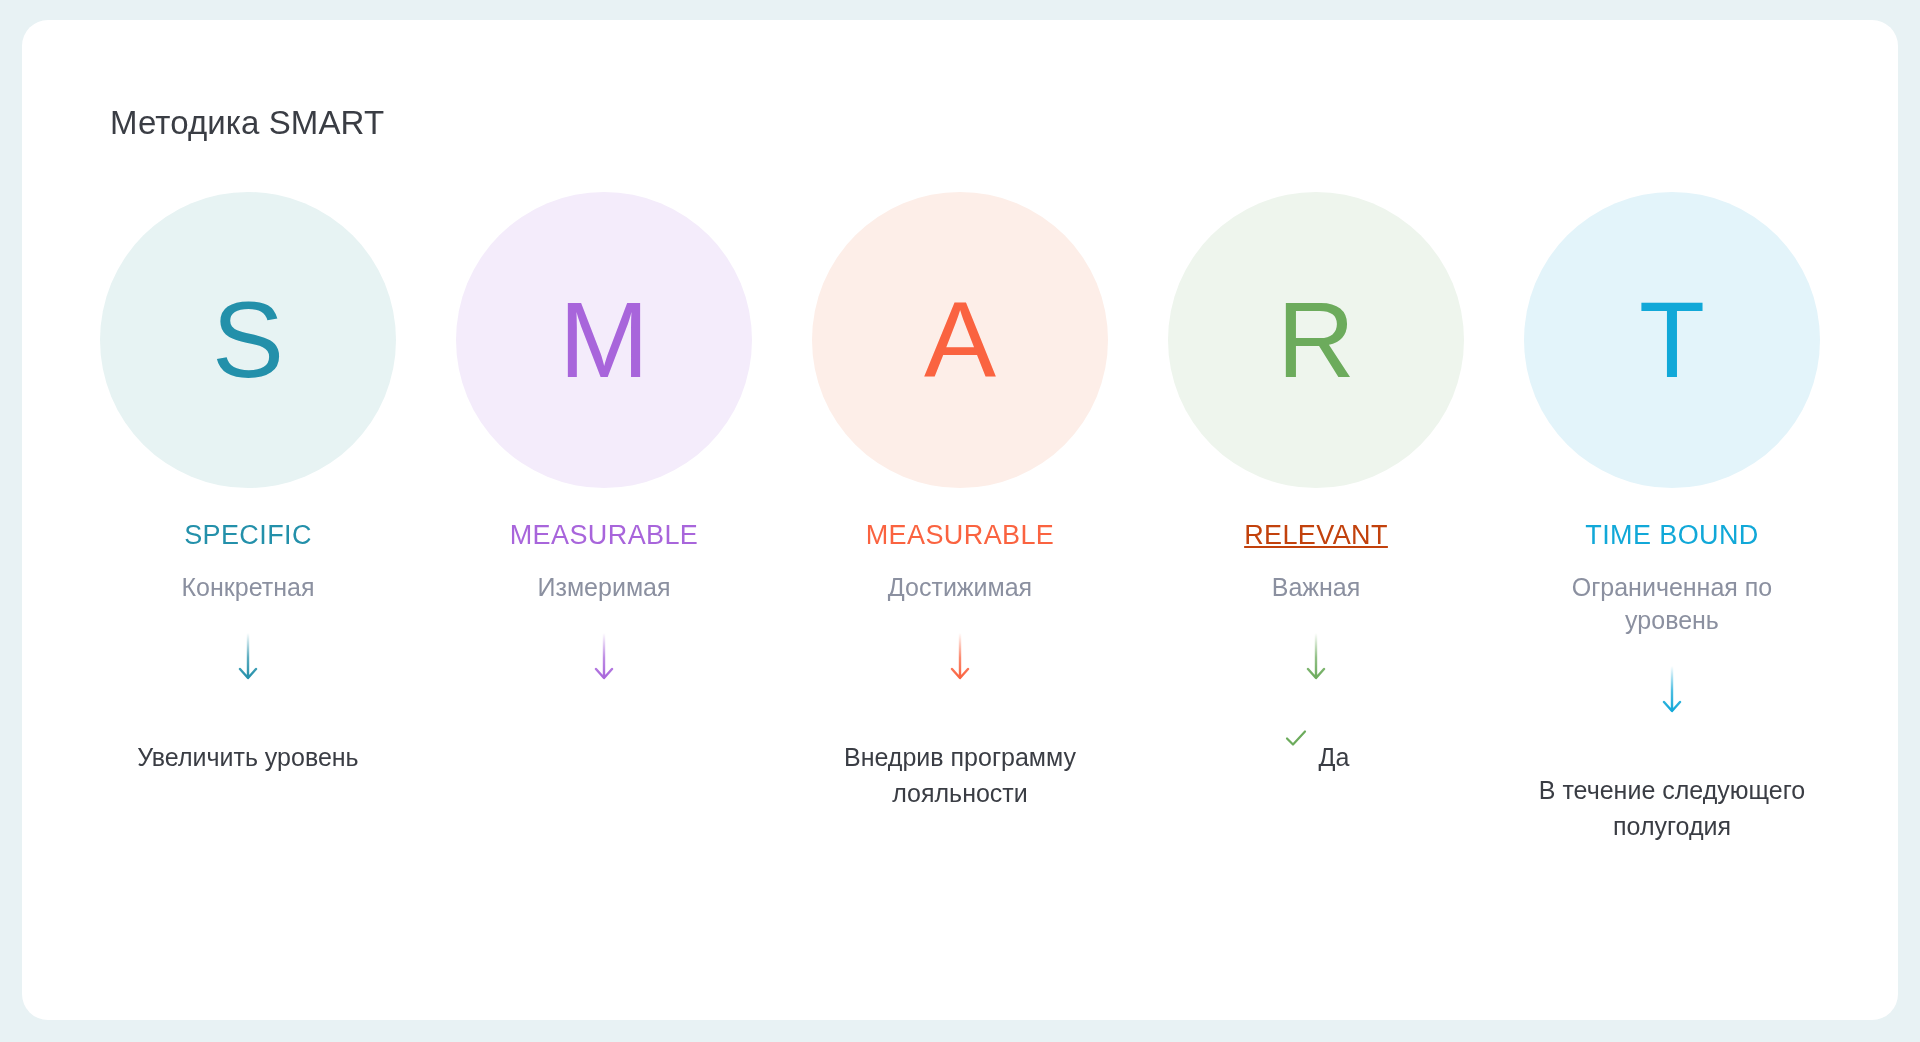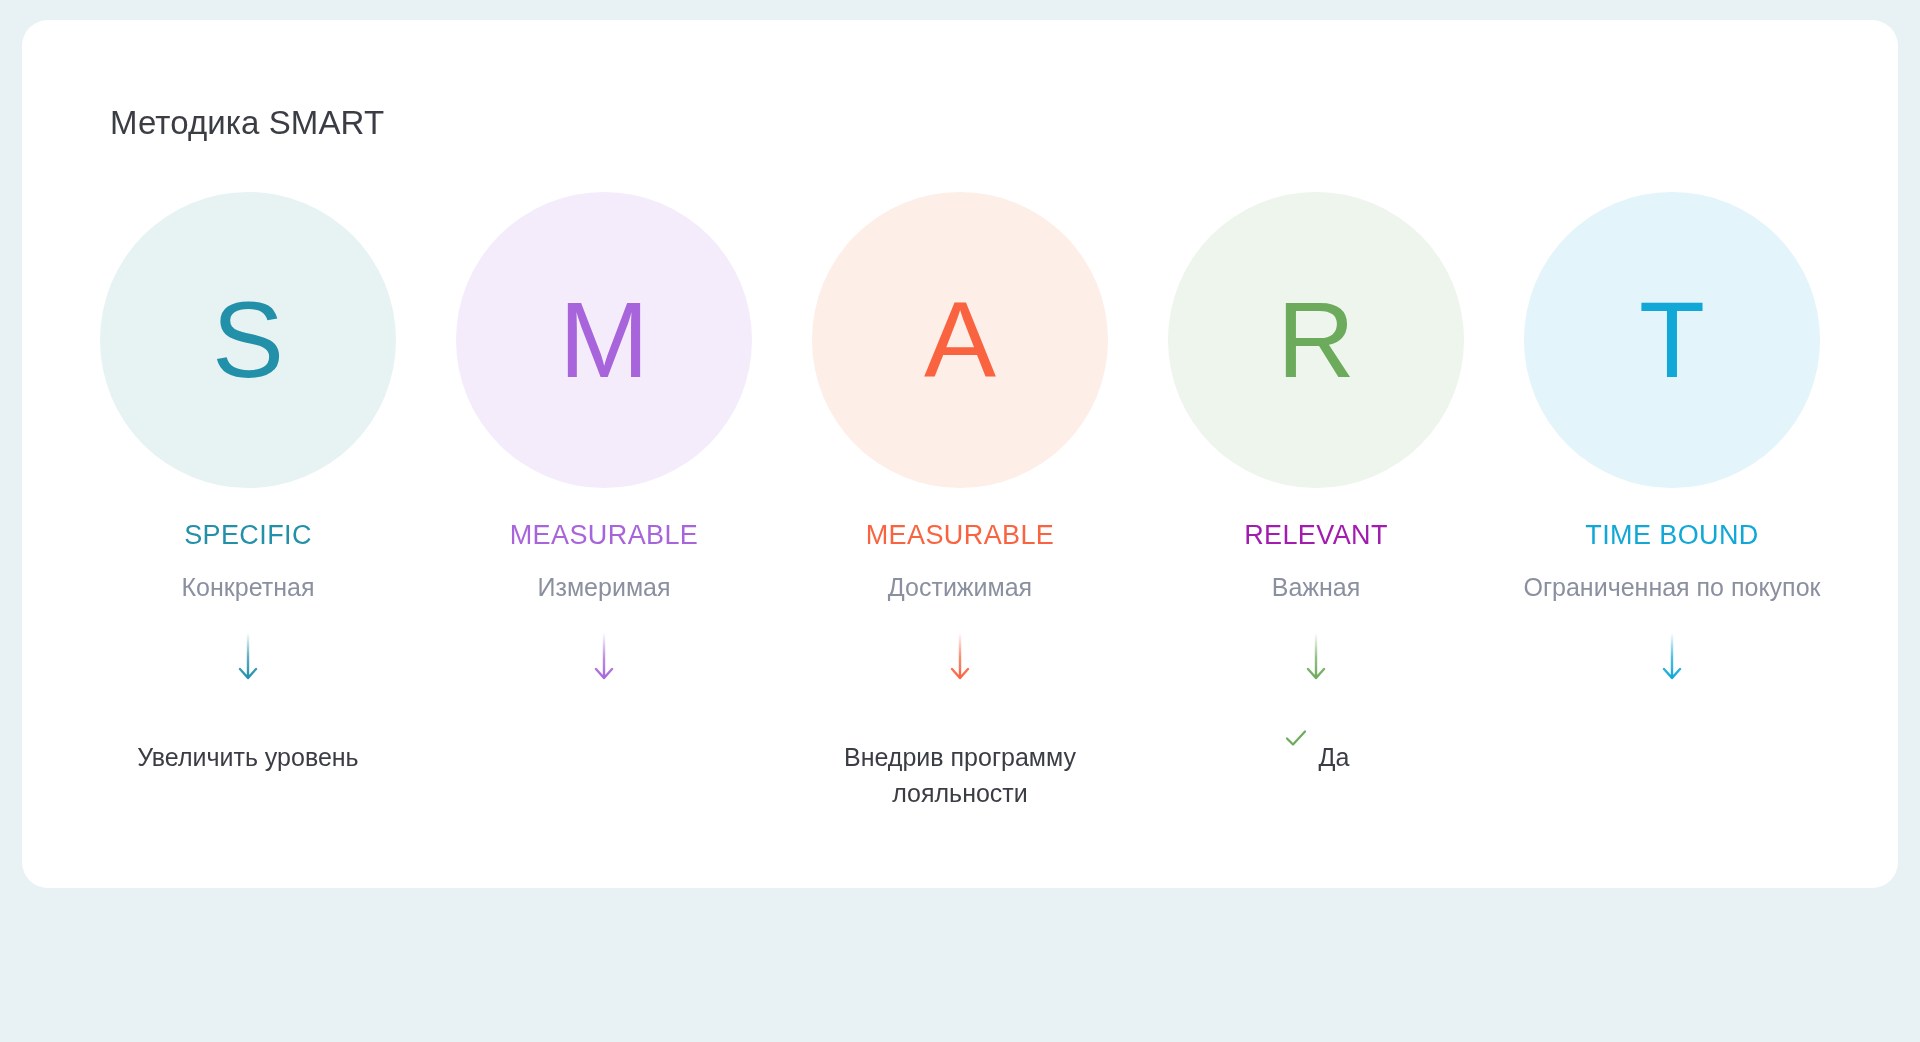--- a/index.html
+++ b/index.html
@@ -18,21 +18,21 @@
     position: relative;
     width: 1920px;
     height: 1042px;
     box-sizing: border-box;
     padding: 20px 22px;
   }
 
   .card {
     position: relative;
     width: 100%;
-    height: 868px;
+    height: 1000px;
     background: #ffffff;
     border-radius: 26px;
     box-sizing: border-box;
     padding: 0;
     overflow: hidden;
   }
 
   .card-title {
     position: absolute;
     left: 88px;
@@ -210,21 +210,21 @@
         </div>
         <div class="example">
           <span class="example-text">Внедрив программу лояльности</span>
         </div>
       </div>
 
       <div class="smart-col">
         <div class="circle" style="background-color: rgb(238, 245, 237);">
           <span class="circle-letter" style="color: rgb(108, 171, 92);">R</span>
         </div>
-        <div class="term" style="color: #a21caf;">RELEVANT</div>
+        <div class="term" style="color: #c2410c; text-decoration: underline;">RELEVANT</div>
         <div class="translation">Важная</div>
         <div class="arrow-wrap">
           <svg class="arrow-svg" viewBox="0 0 26 50">
             <defs>
               <linearGradient id="ag3" x1="0" y1="0" x2="0" y2="1">
                 <stop offset="0%" stop-color="#6cab5c" stop-opacity="0"></stop>
                 <stop offset="55%" stop-color="#6cab5c" stop-opacity="0.75"></stop>
                 <stop offset="100%" stop-color="#6cab5c" stop-opacity="1"></stop>
               </linearGradient>
             </defs>
@@ -239,30 +239,33 @@
           </span>
           <span class="example-text">Да</span>
         </div>
       </div>
 
       <div class="smart-col">
         <div class="circle" style="background-color: rgb(227, 244, 250);">
           <span class="circle-letter" style="color: rgb(17, 168, 216);">T</span>
         </div>
         <div class="term" style="color: rgb(17, 168, 216);">TIME BOUND</div>
-        <div class="translation">Ограниченная по покупок</div>
+        <div class="translation">Ограниченная по уровень</div>
         <div class="arrow-wrap">
           <svg class="arrow-svg" viewBox="0 0 26 50">
             <defs>
               <linearGradient id="ag4" x1="0" y1="0" x2="0" y2="1">
                 <stop offset="0%" stop-color="#11a8d8" stop-opacity="0"></stop>
                 <stop offset="55%" stop-color="#11a8d8" stop-opacity="0.75"></stop>
                 <stop offset="100%" stop-color="#11a8d8" stop-opacity="1"></stop>
               </linearGradient>
             </defs>
             <path d="M13 1 L13 45 M5 37 L13 46 L21 37" fill="none" stroke="url(#ag4)" stroke-width="2.4" stroke-linecap="round" stroke-linejoin="round"></path>
           </svg>
         </div>
+        <div class="example">
+          <span class="example-text">В течение следующего полугодия</span>
+        </div>
       </div>
 
     </div>
   </div>
 </div>
 
 </body></html>

